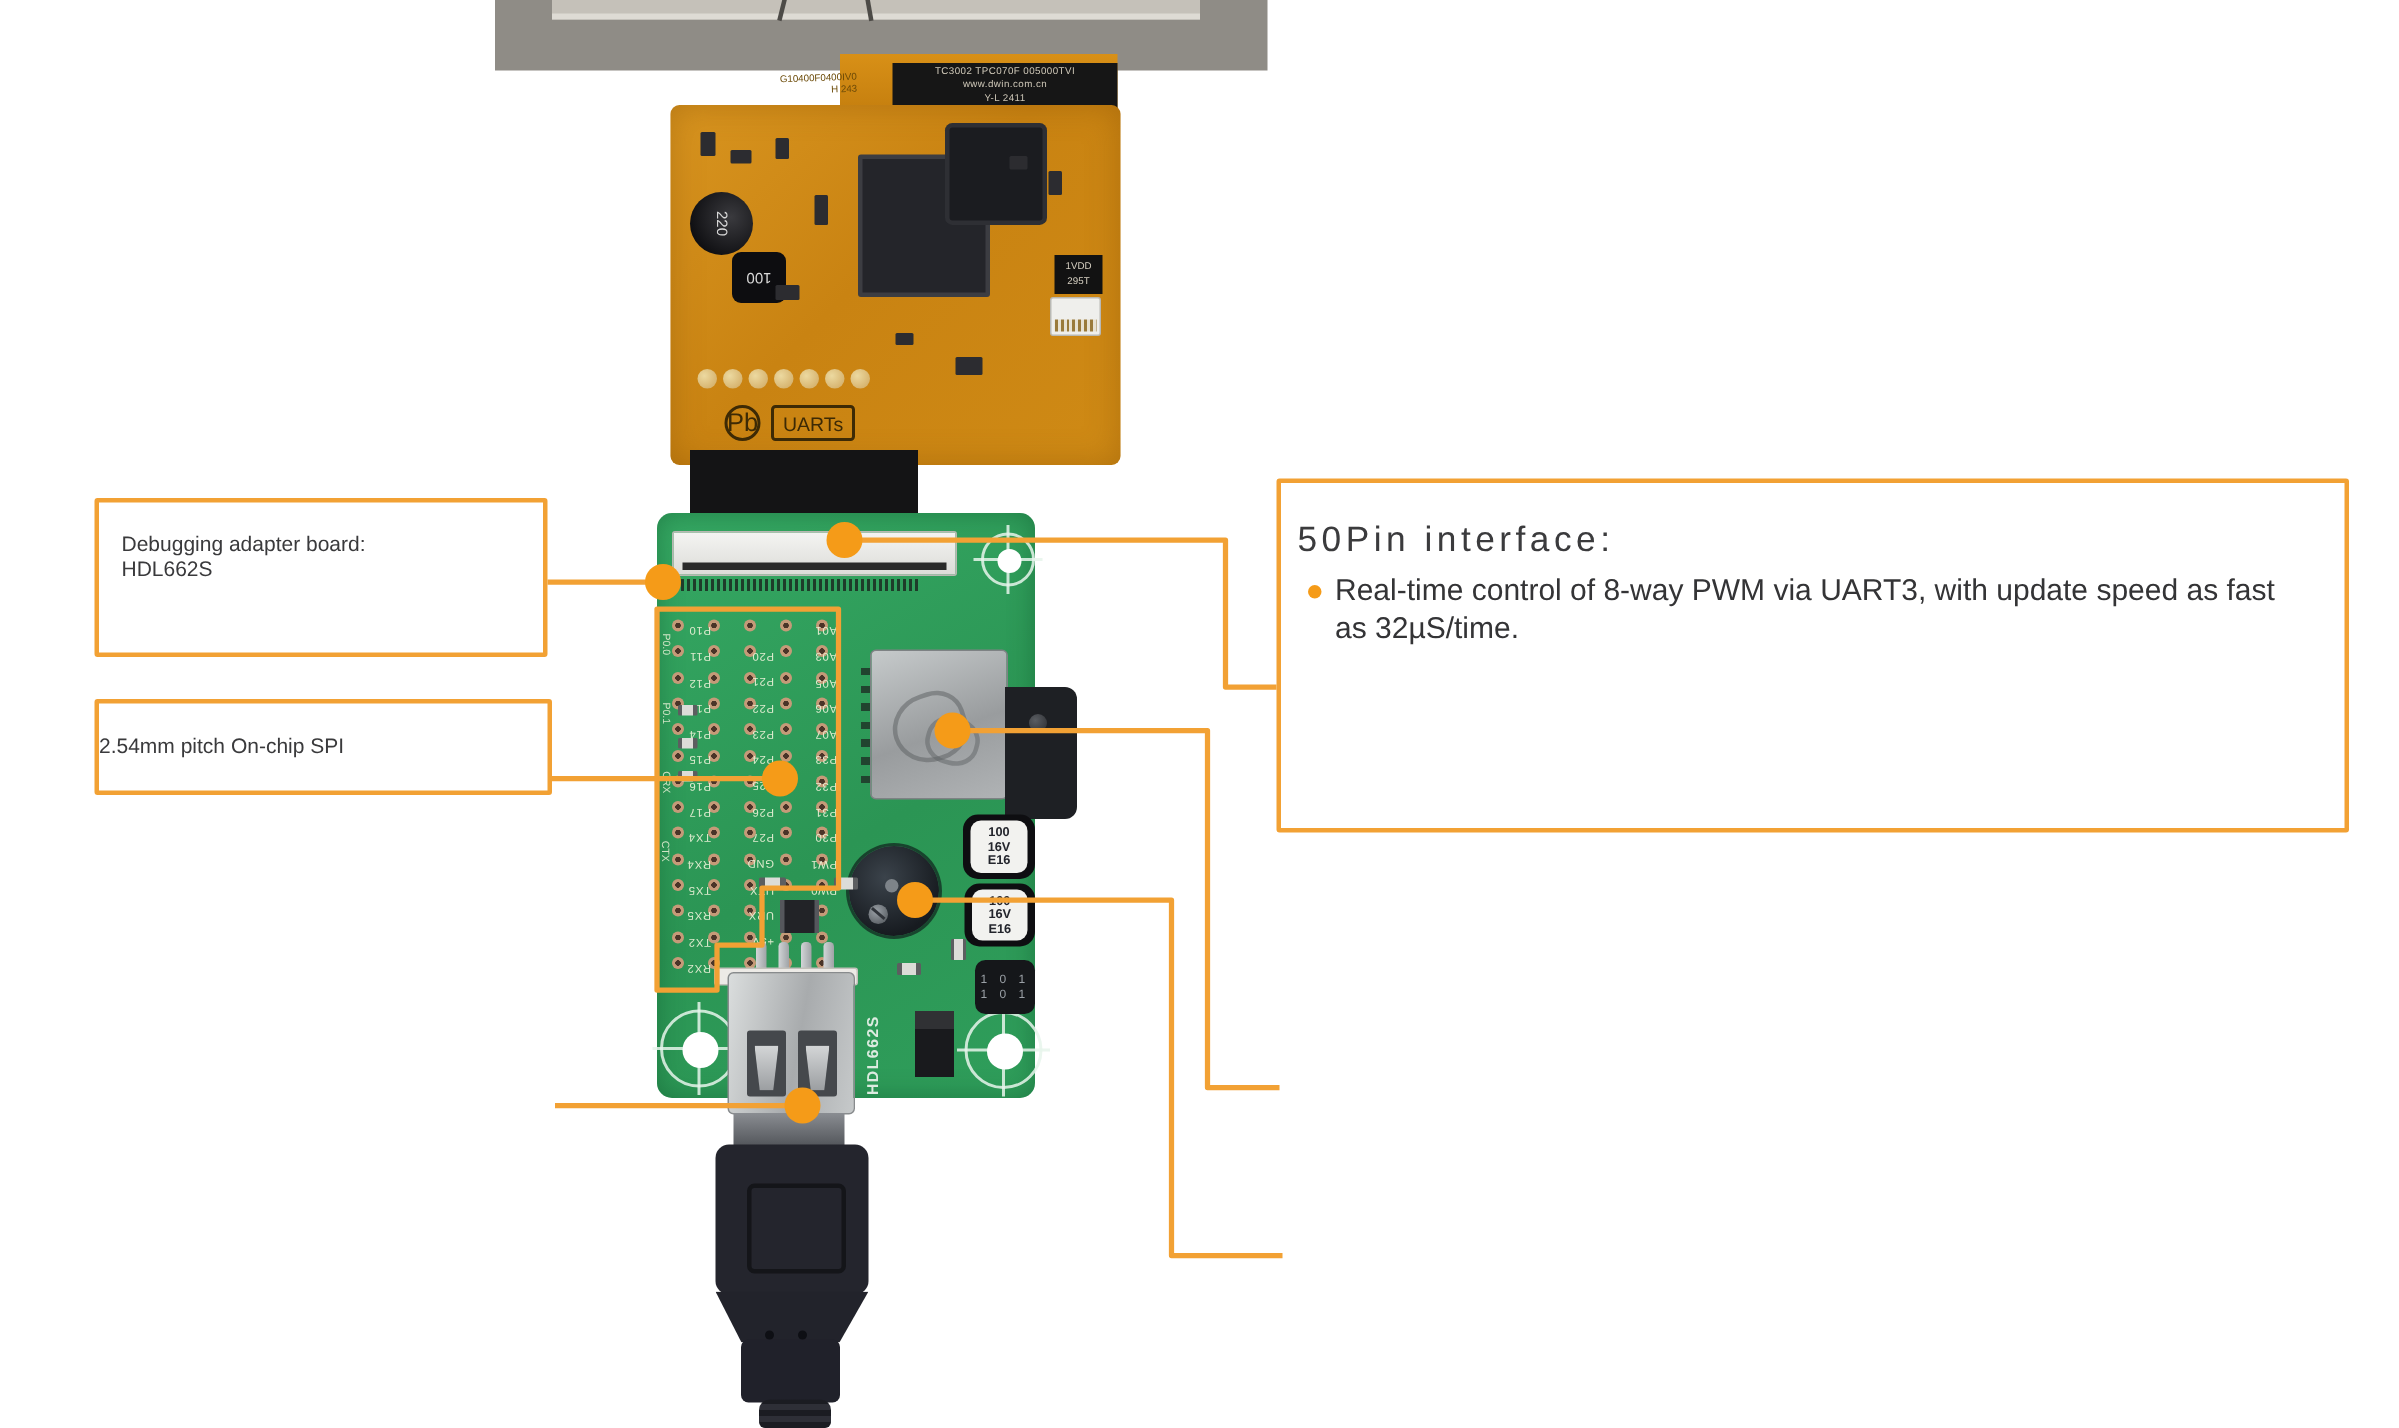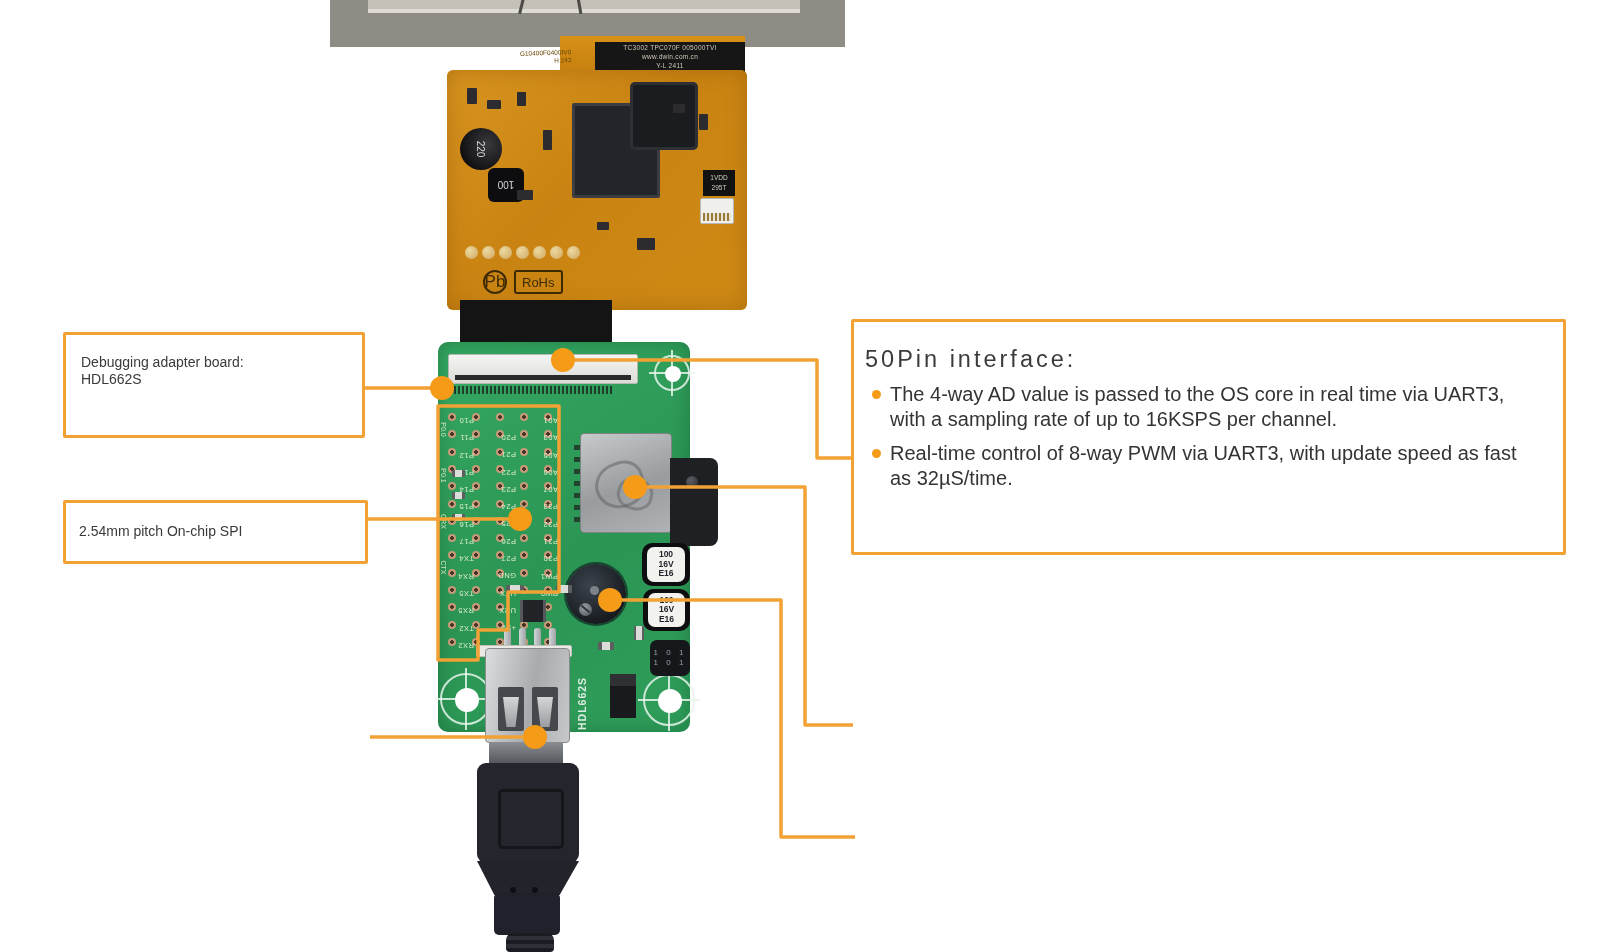--- a/index.html
+++ b/index.html
@@ -138,21 +138,21 @@
   .usb-stub{left:506px;top:933px;width:48px;height:19px;border-radius:7px 7px 4px 4px;
     background:repeating-linear-gradient(0deg,#1b1c22 0 4px,#2e2f37 4px 8px);}
 
   
   svg.lines{left:0;top:0;width:1599px;height:952px;pointer-events:none;}
   .cl{fill:none;stroke:var(--accent);stroke-width:3.5;stroke-linejoin:round;}
   .cdot{fill:var(--dot);}
   .callout{background:#fff;border:3px solid var(--accent);border-radius:2px;}
   .co-text{font-size:14px;line-height:1.22;color:var(--text-dark);}
   .box-debug{left:63px;top:332px;width:302px;height:106px;padding:19px 10px 0 15px;}
-  .box-spi{left:63px;top:500px;width:305px;height:64px;display:flex;align-items:center;padding-left:13px;}
+  .box-spi{left:63px;top:466px;width:305px;height:64px;display:flex;align-items:center;}
   .box-usb{left:64px;top:666px;width:306px;height:129px;padding:31px 8px 0 12px;}
   .box-50pin{left:851px;top:319px;width:715px;height:236px;padding:24px 4px 0 11px;}
   .pin50-title{font-size:23.5px;letter-spacing:3px;color:#3b3b3d;}
   .bullet-list{list-style:none;margin-top:9px;}
   .bullet-item{display:flex;margin-bottom:8px;}
   .bullet-dot{flex:0 0 auto;width:9px;height:9px;border-radius:50%;background:var(--dot);margin:8px 9px 0 7px;}
   .bullet-text{font-size:20px;line-height:1.27;max-width:640px;color:#343436;}
   .box-sd{left:853px;top:694px;width:249px;height:70px;display:flex;align-items:center;justify-content:center;}
   .box-buzzer{left:855px;top:802px;width:247px;height:71px;display:flex;align-items:center;justify-content:center;}
   .iface-label{font-size:21px;letter-spacing:2.5px;color:#343436;}
@@ -189,21 +189,21 @@
       <i class="gold-sq"></i>
       <i></i>
         <i></i>
       <i></i>
         <i></i>
       <i></i>
         <i></i>
     </div>
     <div class="abs badges">
       <span class="pb-badge">Pb</span>
-      <span class="rohs-badge">RoHs</span>
+      <span class="rohs-badge">UARTs</span>
     </div>
     <div class="abs dwin-url">WWW.DWIN.COM.CN</div>
     <div class="abs vdd-label">
       <span style="display:block">1VDD</span>
       <span style="display:block">295T</span>
     </div>
     <div class="abs mini-ffc"></div>
     <div class="abs osmd o1"></div>
     <div class="abs osmd o2"></div>
     <div class="abs osmd o3"></div>
@@ -443,24 +443,20 @@
   <div class="abs callout box-spi">
     <div class="co-text">2.54mm pitch On-chip SPI</div>
   </div>
 
 
   <div class="abs callout box-50pin">
     <div class="pin50-title">50Pin interface:</div>
     <ul class="bullet-list">
         <li class="bullet-item">
           <span class="bullet-dot"></span>
-          <span class="bullet-text">The 4-way AD value is passed to the OS core in real time via UART3, with a sampling rate of up to 16KSPS per channel.</span>
-        </li>
-        <li class="bullet-item">
-          <span class="bullet-dot"></span>
           <span class="bullet-text">Real-time control of 8-way PWM via UART3, with update speed as fast as 32µS/time.</span>
         </li>
       </ul>
   </div>
 
 
 
 </div>
 
 </body></html>

